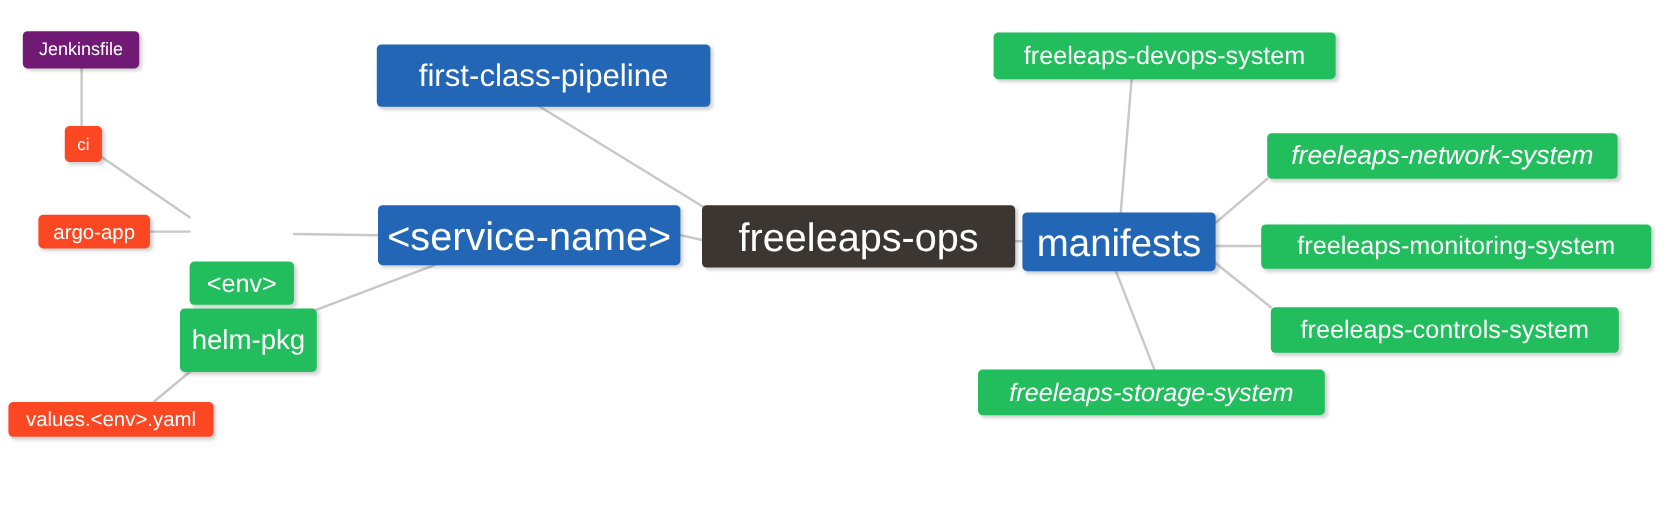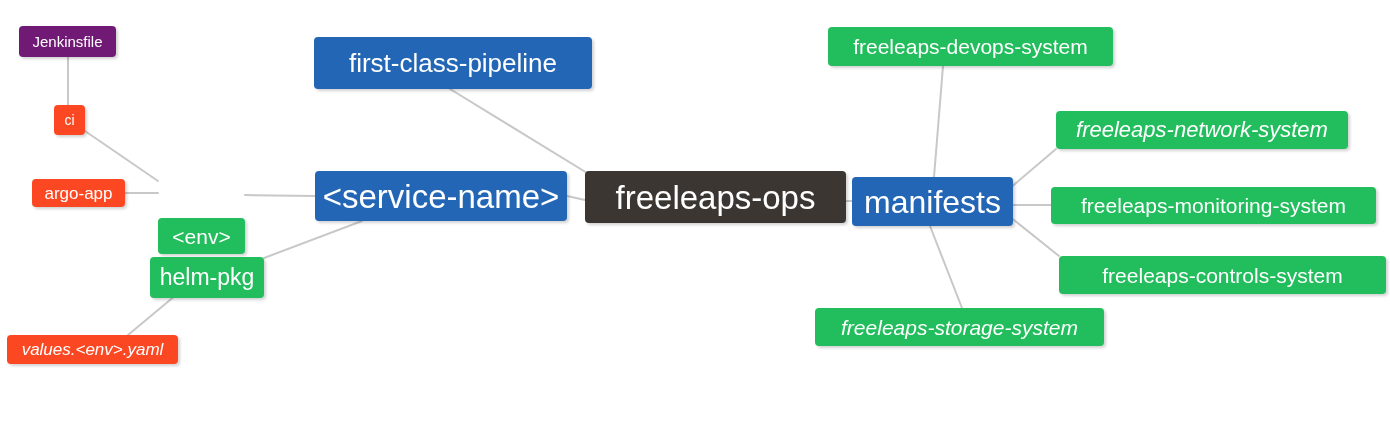--- a/index.html
+++ b/index.html
@@ -72,44 +72,44 @@
       </div>
       <div class="node n-blue" style="left: 314px; top: 37px; width: 278px; height: 52px; font-size: 26px;">
         <span>first-class-pipeline</span>
       </div>
       <div class="node n-blue" style="left: 852px; top: 177px; width: 161px; height: 49px; font-size: 32px;">
         <span>manifests</span>
       </div>
       <div class="node n-green" style="left: 158px; top: 177px; width: 87px; height: 36px; font-size: 21px; margin-top: 41px;">
         <span>&lt;env&gt;</span>
       </div>
-      <div class="node n-green" style="left: 150px; top: 257px; width: 114px; height: 41px; font-size: 23px;">
+      <div class="node n-green" style="left: 150px; top: 257px; width: 114px; height: 53px; font-size: 23px;">
         <span>helm-pkg</span>
       </div>
       <div class="node n-orange" style="left: 19px; top: 26px; width: 97px; height: 31px; font-size: 15px;">
         <span>Jenkinsfile</span>
       </div>
       <div class="node n-red" style="left: 54px; top: 105px; width: 31px; height: 30px; font-size: 14px;">
         <span>ci</span>
       </div>
       <div class="node n-red" style="left: 32px; top: 179px; width: 93px; height: 28px; font-size: 17px;">
         <span>argo-app</span>
       </div>
-      <div class="node n-red" style="left: 7px; top: 335px; width: 171px; height: 29px; font-size: 17px; font-style: italic;">
+      <div class="node n-red" style="left: 7px; top: 335px; width: 171px; height: 29px; font-size: 17px;">
         <span>values.&lt;env&gt;.yaml</span>
       </div>
       <div class="node n-green" style="left: 800px; top: 27px; width: 285px; height: 39px; font-size: 21px; margin-left: 28px;">
         <span>freeleaps-devops-system</span>
       </div>
       <div class="node n-green" style="left: 1056px; top: 111px; width: 292px; height: 38px; font-size: 22px; font-style: italic;">
         <span>freeleaps-network-system</span>
       </div>
       <div class="node n-green" style="left: 1051px; top: 187px; width: 325px; height: 37px; font-size: 21px; align-items: center;">
         <span>freeleaps-monitoring-system</span>
       </div>
-      <div class="node n-green" style="left: 1059px; top: 256px; width: 327px; height: 38px; font-size: 21px;">
+      <div class="node n-green" style="left: 1059px; top: 256px; width: 290px; height: 38px; font-size: 21px;">
         <span>freeleaps-controls-system</span>
       </div>
       <div class="node n-green" style="left: 815px; top: 308px; width: 289px; height: 38px; font-size: 21px; font-style: italic;">
         <span>freeleaps-storage-system</span>
       </div>
     </div>
 </div>
 
 </body></html>

